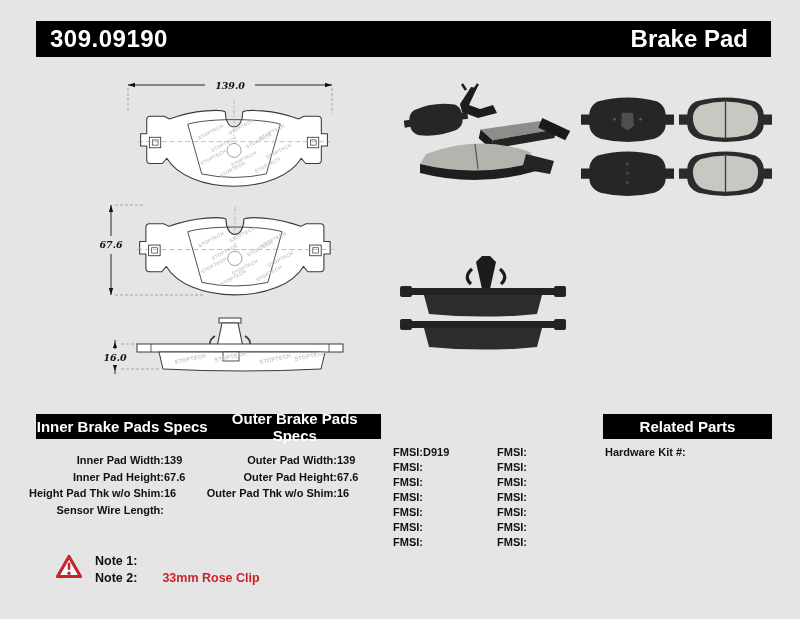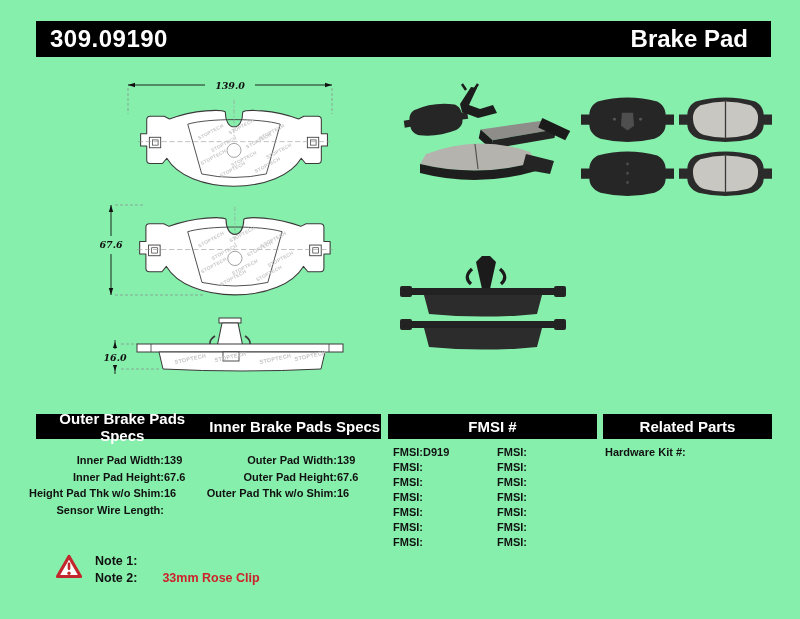--- a/index.html
+++ b/index.html
@@ -1,16 +1,16 @@
 <!DOCTYPE html>
 <html><head>
 <meta charset="utf-8">
 <style>
   html,body{margin:0;padding:0;background:#fff;}
-  .page{position:relative;width:800px;height:619px;background:#86efac;overflow:hidden;
+  .page{position:relative;width:800px;height:619px;background:#e5e5e5;overflow:hidden;
         font-family:"Liberation Sans",sans-serif;color:#111;}
   
   .title-bar{position:absolute;left:36px;top:21px;width:735px;height:36px;background:#000;
              display:flex;justify-content:space-between;align-items:center;}
   .title-bar .part{color:#fff;font-weight:bold;font-size:24px;padding-left:14px;letter-spacing:.5px;}
   .title-bar .prod{color:#fff;font-weight:bold;font-size:24px;padding-right:23px;}
   
   .abs{position:absolute;}
   
   .hdr{position:absolute;top:414px;height:25px;background:#000;color:#fff;font-weight:bold;
@@ -199,24 +199,23 @@
     </g>
     <g>
       <rect x="0" y="64" width="12" height="11" rx="2" fill="#242424"></rect>
       <rect x="154" y="64" width="12" height="11" rx="2" fill="#242424"></rect>
       <rect x="2" y="66" width="162" height="7" rx="2" fill="#222"></rect>
       <path d="M24,73 L142,73 L137,92 Q83,97 29,92 Z" fill="#2c2c2c"></path>
     </g>
   </svg>
 
   <div class="hdr hdr1">
+    <span>Inner Brake Pads Specs</span>
     <span>Outer Brake Pads Specs</span>
-    <span>Inner Brake Pads Specs</span>
-  </div>
-  <div class="hdr hdr2">FMSI #</div>
+  </div>
   <div class="hdr hdr3">Related Parts</div>
 
   <div class="spec-col inner-col">
     <div class="spec-row">
       <span class="lbl">Inner Pad Width:</span>
       <span class="val">139</span>
     </div>
     <div class="spec-row">
       <span class="lbl">Inner Pad Height:</span>
       <span class="val">67.6</span>

